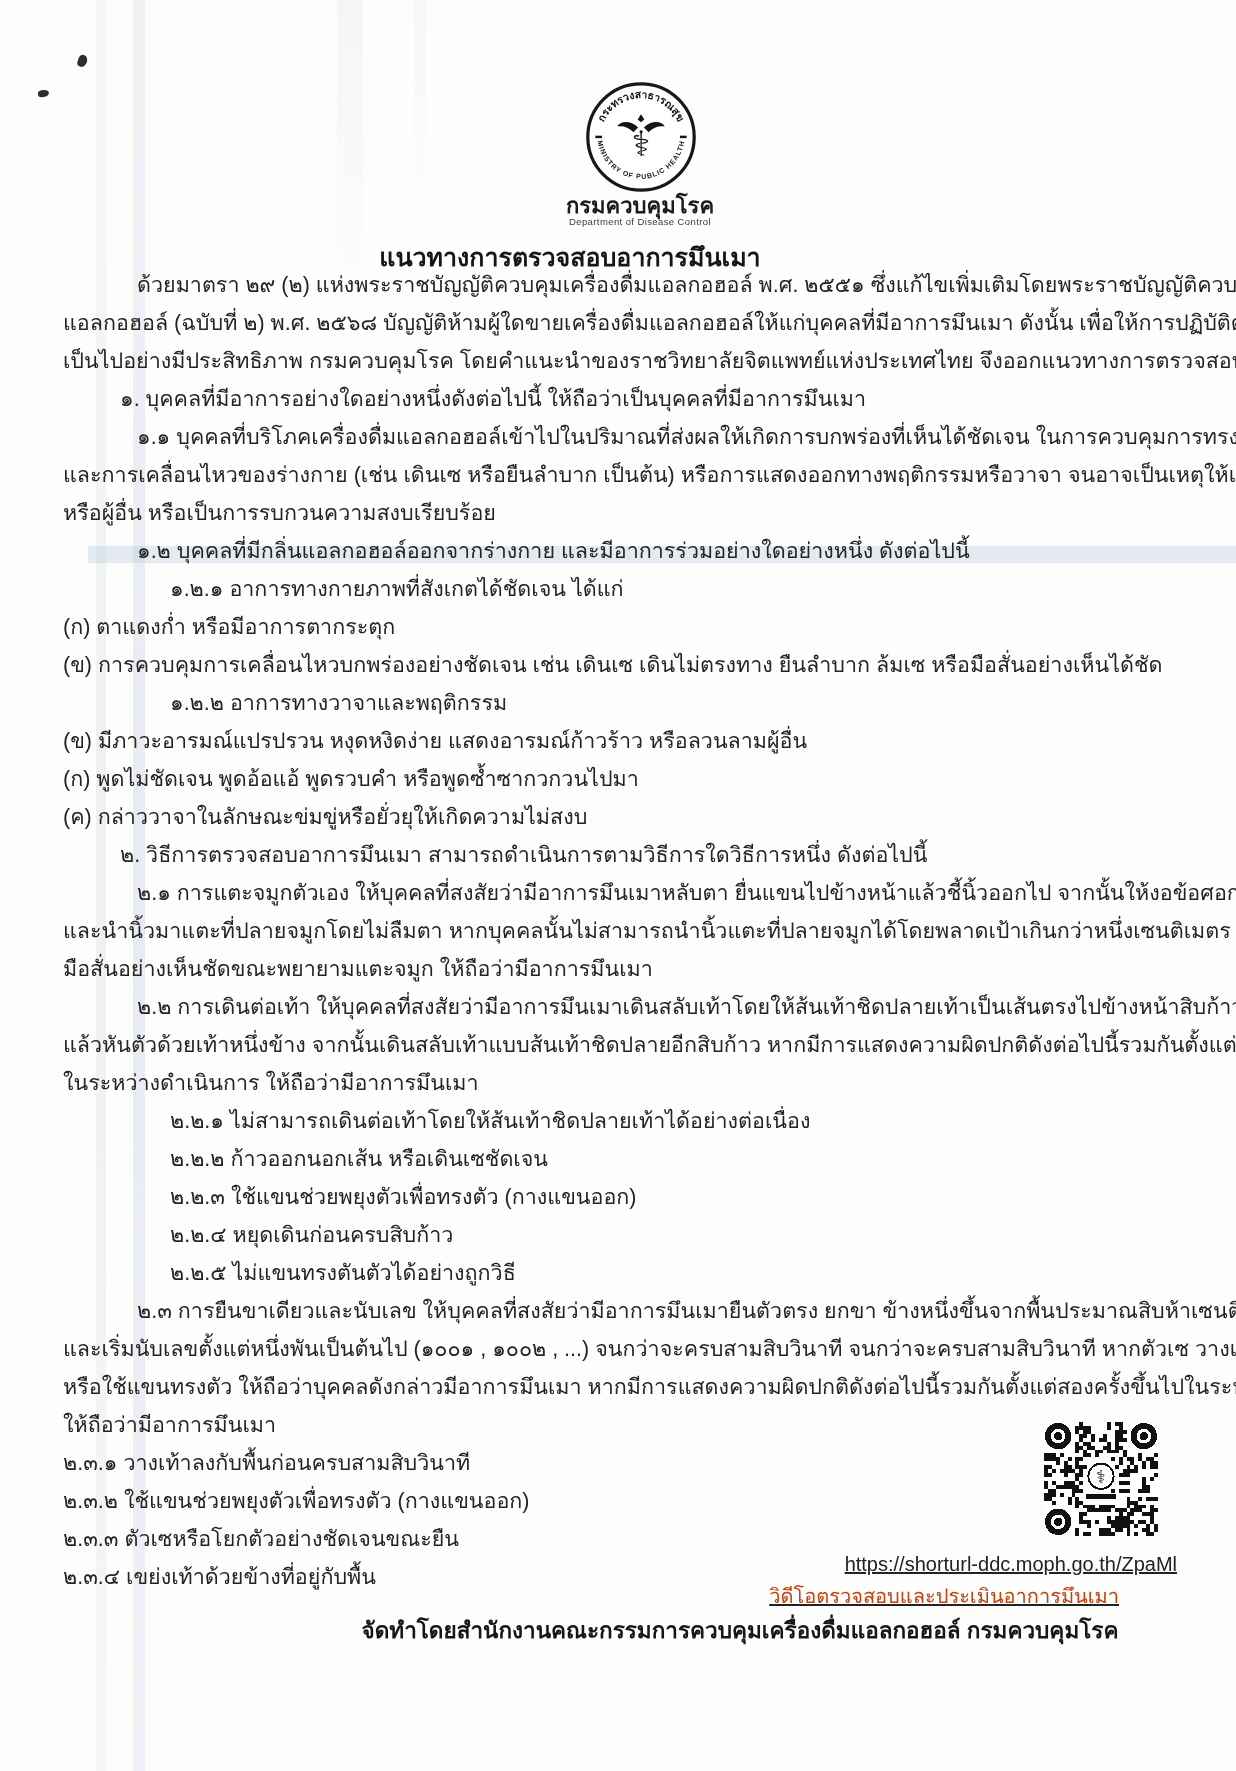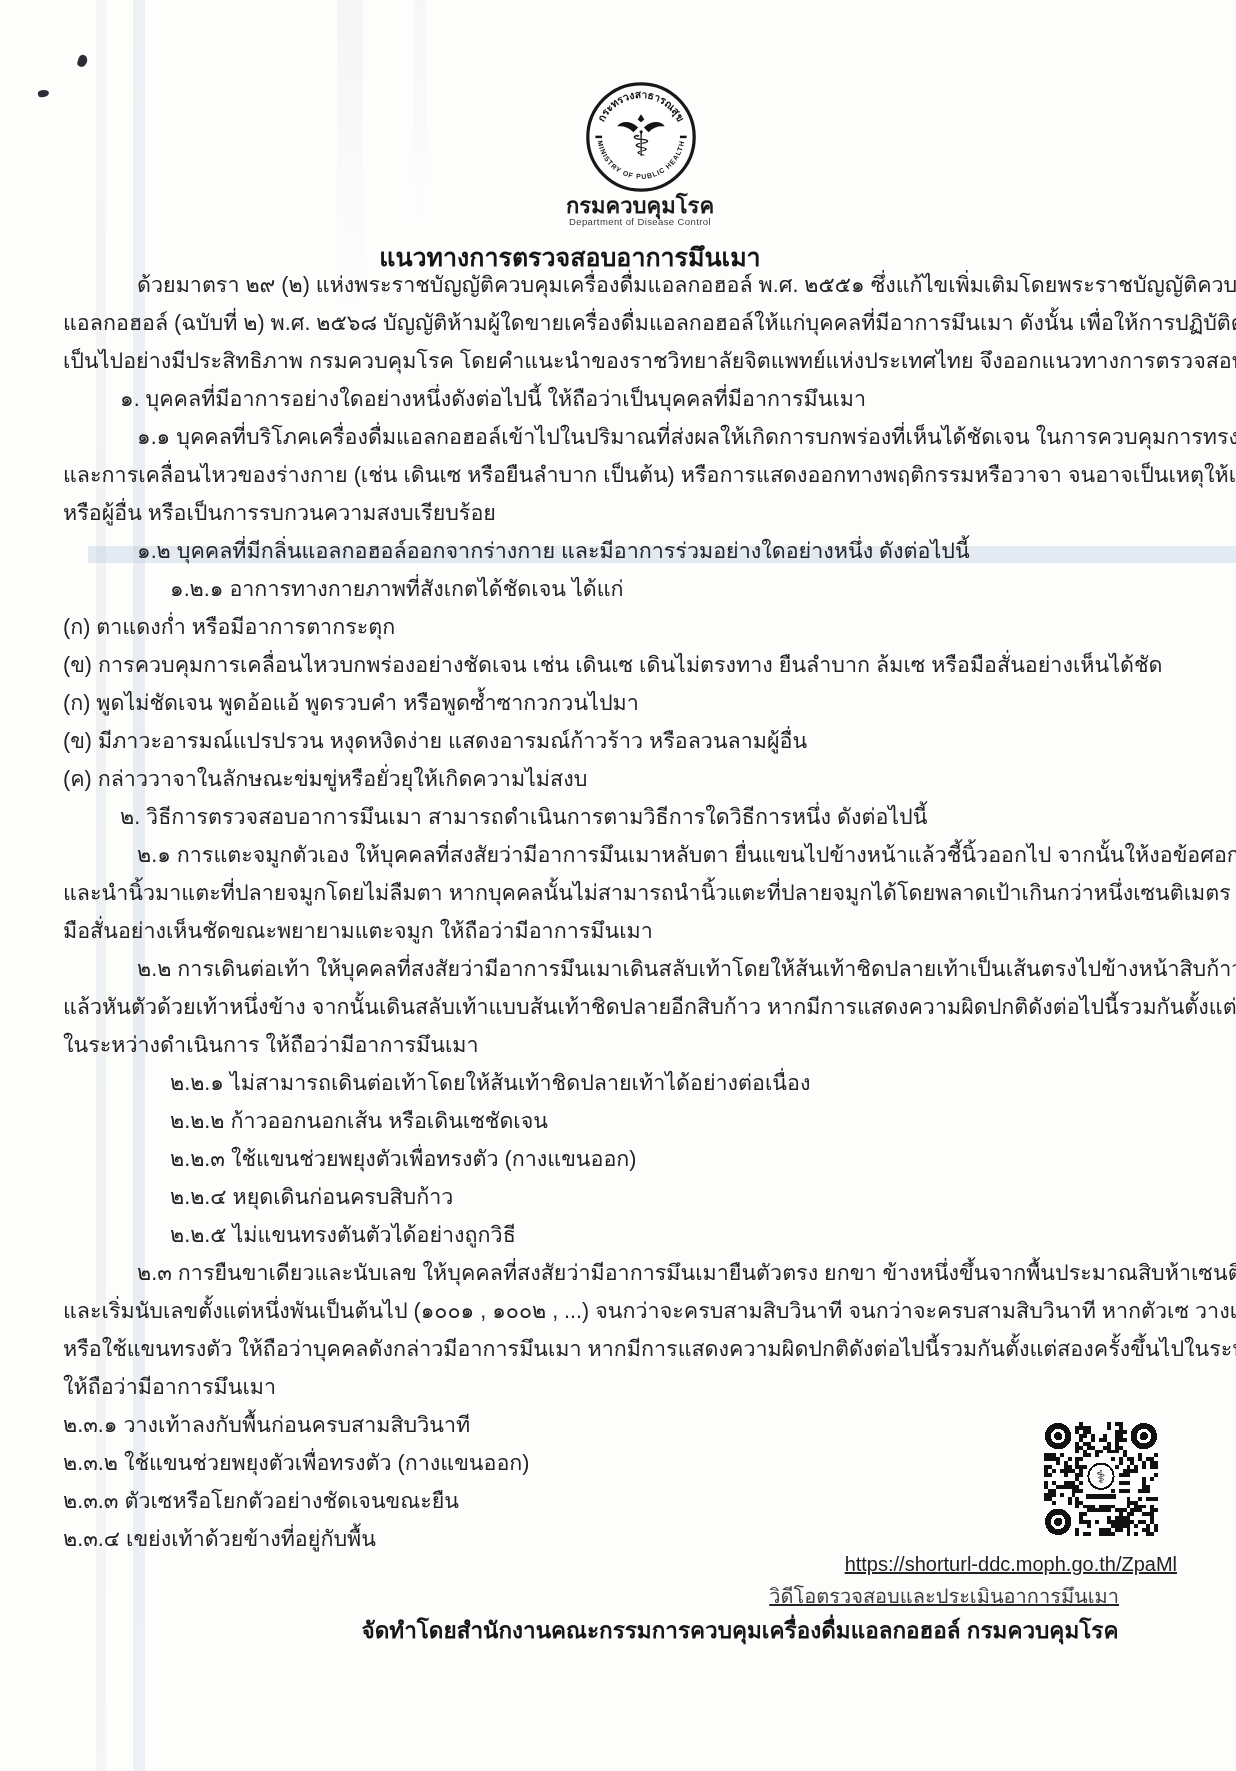--- a/index.html
+++ b/index.html
@@ -33,21 +33,21 @@
   .lv-f{margin-left:0;}
   .lv-p{margin-left:74px;}
   .lv-n{margin-left:57px;}
   .lv-s{margin-left:107px;}
   .lv-i{}
   .lv-j{}
   
   .qr{position:absolute;left:1042px;top:1422px;width:118px;height:114px;}
   .qr-caption-block{position:absolute;left:697px;top:1548px;width:480px;text-align:right;text-decoration:underline;}
   .qr-url{font-size:20px;color:#222;height:32px;line-height:32px;}
-  .qr-video{font-size:20px;color:#404040;height:32px;line-height:32px;padding-right:58px;}
+  .qr-video{font-size:20px;color:#c2410c;height:32px;line-height:32px;padding-right:58px;}
   .footer-line{position:absolute;left:0;top:1612px;width:1236px;text-align:center;font-size:22.5px;font-weight:700;color:#161616;transform:translateX(122px);white-space:nowrap;}
   svg text{font-family:"Liberation Sans", sans-serif;}
 </style>
 </head>
 <body>
 
 <div class="page">
 
   <div class="vstreak vs1"></div>
   <div class="vstreak vs2"></div>
@@ -87,22 +87,23 @@
       <div class="line lv-f">แอลกอฮอล์ (ฉบับที่ ๒) พ.ศ. ๒๕๖๘ บัญญัติห้ามผู้ใดขายเครื่องดื่มแอลกอฮอล์ให้แก่บุคคลที่มีอาการมึนเมา ดังนั้น เพื่อให้การปฏิบัติตามกฎหมาย</div>
       <div class="line lv-f">เป็นไปอย่างมีประสิทธิภาพ กรมควบคุมโรค โดยคำแนะนำของราชวิทยาลัยจิตแพทย์แห่งประเทศไทย จึงออกแนวทางการตรวจสอบอาการมึนเมา ดังนี้</div>
       <div class="line lv-n">๑. บุคคลที่มีอาการอย่างใดอย่างหนึ่งดังต่อไปนี้ ให้ถือว่าเป็นบุคคลที่มีอาการมึนเมา</div>
       <div class="line lv-p">๑.๑ บุคคลที่บริโภคเครื่องดื่มแอลกอฮอล์เข้าไปในปริมาณที่ส่งผลให้เกิดการบกพร่องที่เห็นได้ชัดเจน ในการควบคุมการทรงตัว</div>
       <div class="line lv-f">และการเคลื่อนไหวของร่างกาย (เช่น เดินเซ หรือยืนลำบาก เป็นต้น) หรือการแสดงออกทางพฤติกรรมหรือวาจา จนอาจเป็นเหตุให้เกิดอันตรายต่อตนเอง</div>
       <div class="line lv-f">หรือผู้อื่น หรือเป็นการรบกวนความสงบเรียบร้อย</div>
       <div class="line lv-p">๑.๒ บุคคลที่มีกลิ่นแอลกอฮอล์ออกจากร่างกาย และมีอาการร่วมอย่างใดอย่างหนึ่ง ดังต่อไปนี้</div>
       <div class="line lv-s">๑.๒.๑ อาการทางกายภาพที่สังเกตได้ชัดเจน ได้แก่</div>
       <div class="line lv-i">(ก) ตาแดงก่ำ หรือมีอาการตากระตุก</div>
       <div class="line lv-i">(ข) การควบคุมการเคลื่อนไหวบกพร่องอย่างชัดเจน เช่น เดินเซ เดินไม่ตรงทาง ยืนลำบาก ล้มเซ หรือมือสั่นอย่างเห็นได้ชัด</div>
+      <div class="line lv-s">๑.๒.๒ อาการทางวาจาและพฤติกรรม</div>
+      <div class="line lv-i">(ข) มีภาวะอารมณ์แปรปรวน หงุดหงิดง่าย แสดงอารมณ์ก้าวร้าว หรือลวนลามผู้อื่น</div>
       <div class="line lv-i">(ก) พูดไม่ชัดเจน พูดอ้อแอ้ พูดรวบคำ หรือพูดซ้ำซากวกวนไปมา</div>
-      <div class="line lv-i">(ข) มีภาวะอารมณ์แปรปรวน หงุดหงิดง่าย แสดงอารมณ์ก้าวร้าว หรือลวนลามผู้อื่น</div>
       <div class="line lv-i">(ค) กล่าววาจาในลักษณะข่มขู่หรือยั่วยุให้เกิดความไม่สงบ</div>
       <div class="line lv-n">๒. วิธีการตรวจสอบอาการมึนเมา สามารถดำเนินการตามวิธีการใดวิธีการหนึ่ง ดังต่อไปนี้</div>
       <div class="line lv-p">๒.๑ การแตะจมูกตัวเอง ให้บุคคลที่สงสัยว่ามีอาการมึนเมาหลับตา ยื่นแขนไปข้างหน้าแล้วชี้นิ้วออกไป จากนั้นให้งอข้อศอก</div>
       <div class="line lv-f">และนำนิ้วมาแตะที่ปลายจมูกโดยไม่ลืมตา หากบุคคลนั้นไม่สามารถนำนิ้วแตะที่ปลายจมูกได้โดยพลาดเป้าเกินกว่าหนึ่งเซนติเมตร หรือมีอาการ</div>
       <div class="line lv-f">มือสั่นอย่างเห็นชัดขณะพยายามแตะจมูก ให้ถือว่ามีอาการมึนเมา</div>
       <div class="line lv-p">๒.๒ การเดินต่อเท้า ให้บุคคลที่สงสัยว่ามีอาการมึนเมาเดินสลับเท้าโดยให้ส้นเท้าชิดปลายเท้าเป็นเส้นตรงไปข้างหน้าสิบก้าว</div>
       <div class="line lv-f">แล้วหันตัวด้วยเท้าหนึ่งข้าง จากนั้นเดินสลับเท้าแบบส้นเท้าชิดปลายอีกสิบก้าว หากมีการแสดงความผิดปกติดังต่อไปนี้รวมกันตั้งแต่สองครั้งขึ้นไป</div>
       <div class="line lv-f">ในระหว่างดำเนินการ ให้ถือว่ามีอาการมึนเมา</div>
       <div class="line lv-s">๒.๒.๑ ไม่สามารถเดินต่อเท้าโดยให้ส้นเท้าชิดปลายเท้าได้อย่างต่อเนื่อง</div>
       <div class="line lv-s">๒.๒.๒ ก้าวออกนอกเส้น หรือเดินเซชัดเจน</div>

